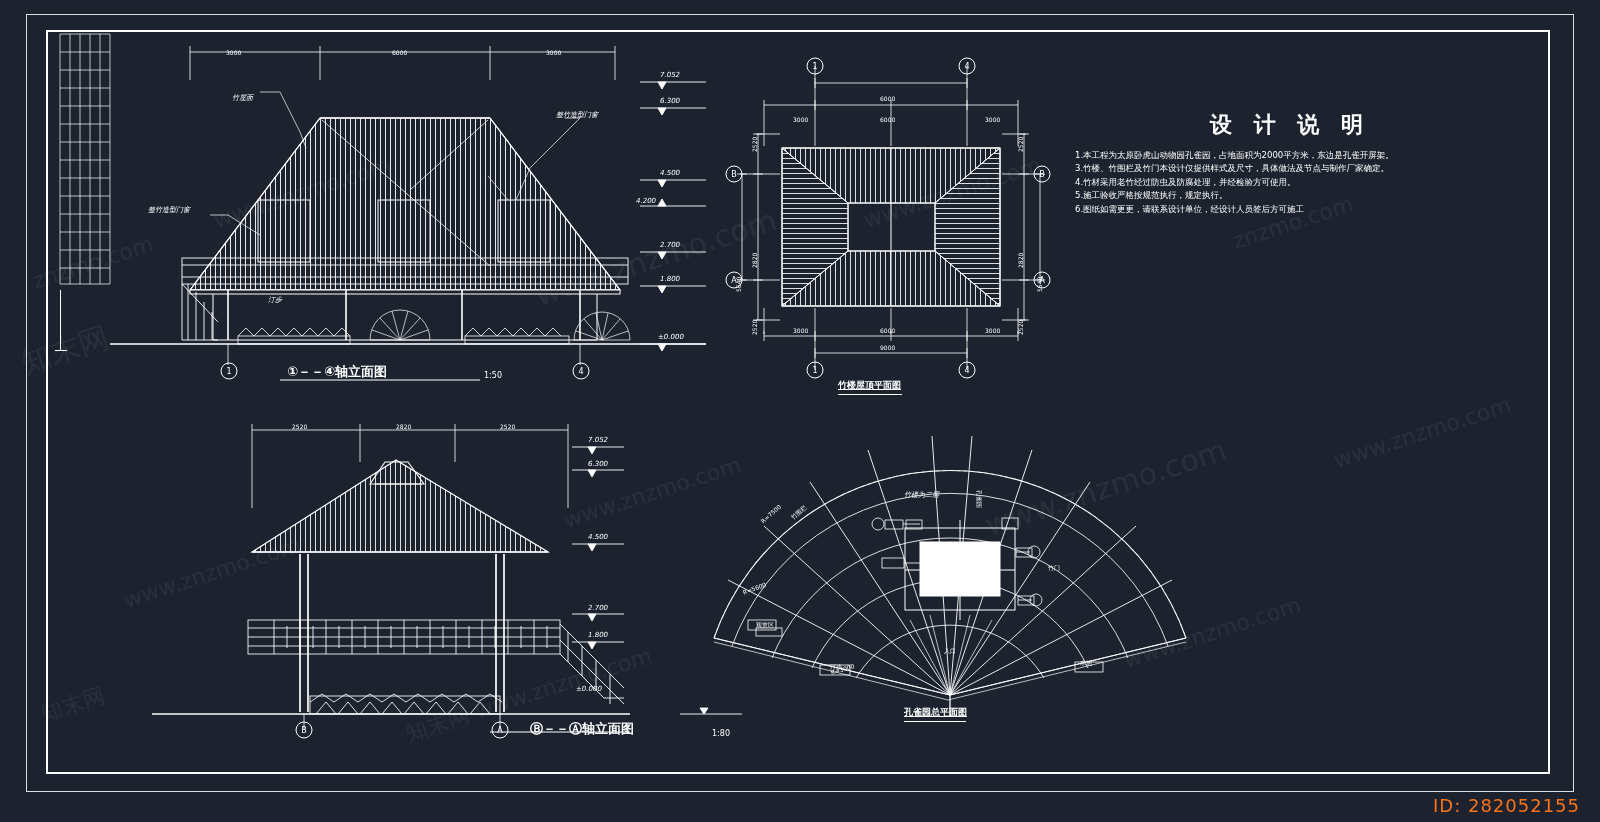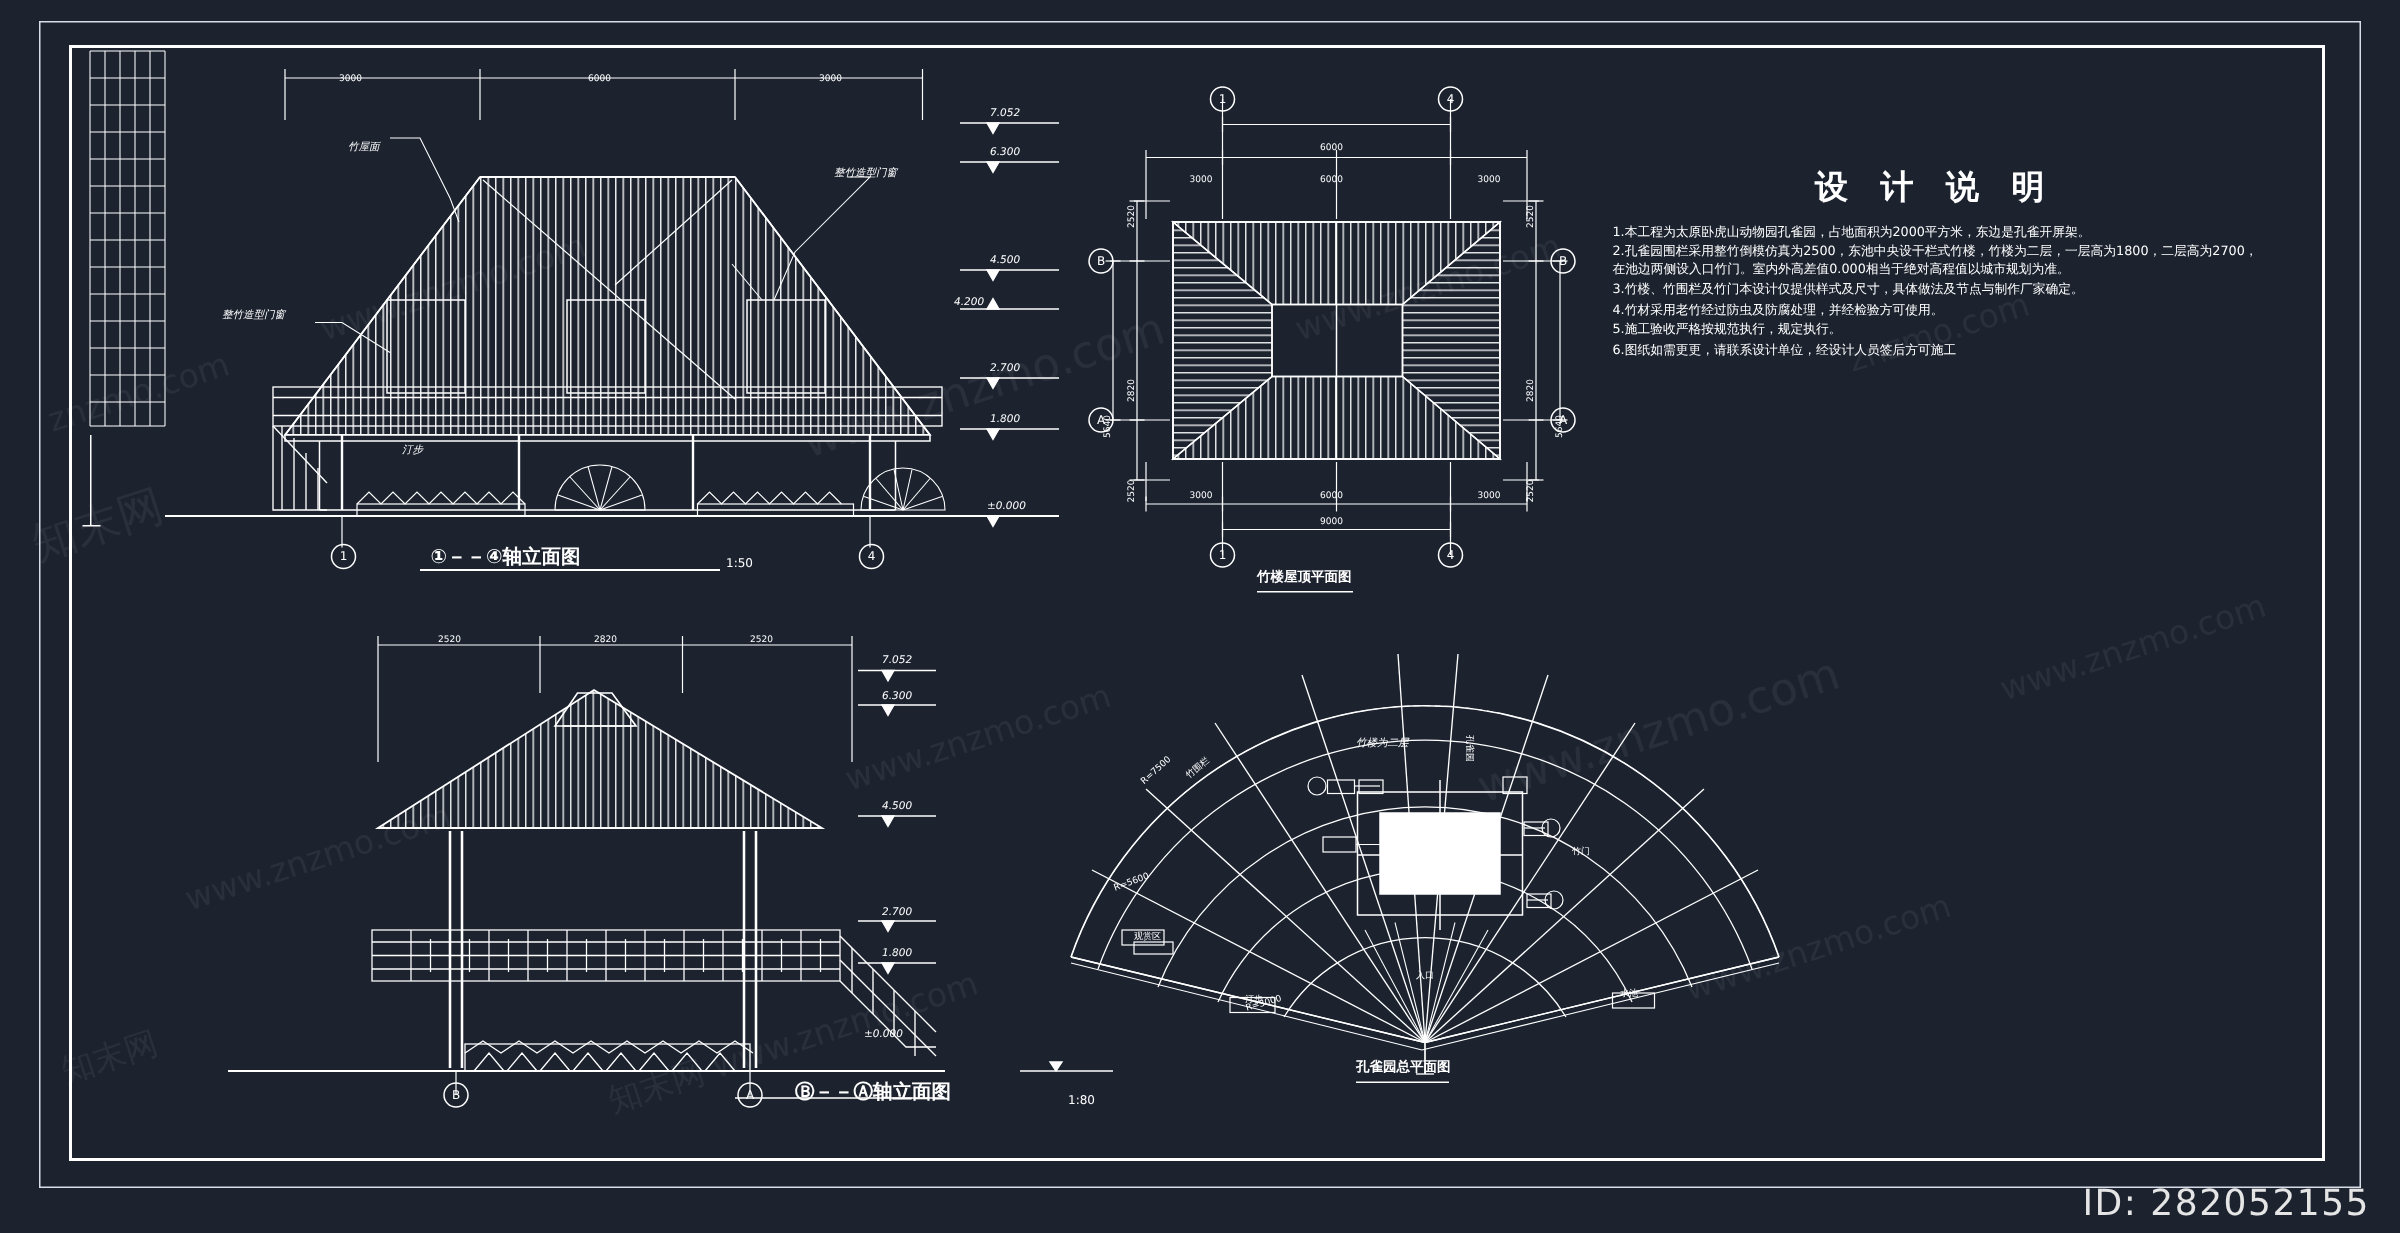--- a/index.html
+++ b/index.html
@@ -11,34 +11,34 @@
   #sheet{position:absolute;inset:0;background:#1c232f;}
   
   .abs{position:absolute;}
   .ln{position:absolute;background:#ffffff;}
   .hline{height:1px;}
   .vline{width:1px;}
   .txt{position:absolute;white-space:nowrap;color:#fff;line-height:1;}
   .t6{font-size:6px;}
   .t7{font-size:7px;font-style:italic;}
   .t8{font-size:8px;}
-  .t9{font-size:9px;}
+  .t9{font-size:9px;text-decoration:underline;}
   .t13{font-size:13px;}
   .t22{font-size:22px;letter-spacing:7px;font-weight:bold;}
   .bub{position:absolute;width:15px;height:15px;border:1px solid #fff;border-radius:50%;
        display:flex;align-items:center;justify-content:center;font-size:8px;transform:translate(-50%,-50%);}
   
   .frame-outer{position:absolute;border:1px solid #d8dee8;}
   .frame-inner{position:absolute;border:2px solid #ffffff;}
   
   .wm{position:absolute;color:#ffffff;opacity:.055;font-size:22px;white-space:nowrap;
       transform:rotate(-18deg);font-family:"DejaVu Sans",sans-serif;pointer-events:none;}
   .wmbig{position:absolute;right:18px;bottom:30px;font-size:58px;font-weight:bold;
          color:#ffffff;opacity:.80;letter-spacing:4px;}
-  .wmid{position:absolute;right:20px;bottom:6px;font-size:24px;color:#e5e5e5;letter-spacing:1px;}
+  .wmid{position:absolute;right:20px;bottom:6px;font-size:18px;color:#f97316;letter-spacing:1px;}
   .notes p{margin:0 0 2px 0;font-size:8.5px;line-height:1.35;}
   .fanwrap{position:absolute;}
   svg{display:block;overflow:visible;}
 </style>
 </head>
 <body>
 
 <div id="sheet">
 
   <div class="wm" style="left:30px;top:250px;">znzmo.com</div>
@@ -624,21 +624,20 @@
   <div class="txt t6" style="left:830px;top:670px;transform:rotate(-16deg);transform-origin:0 0;">R=3000</div>
   <div class="txt t6" style="left:944px;top:648px;">入口</div>
 
   <div class="txt t9" style="left:904px;top:708px;font-weight:bold;">孔雀园总平面图</div>
   <div class="ln hline" style="left:904px;top:721px;width:62px;height:1px;"></div>
 
   <div class="abs" style="left:1075px;top:110px;width:430px;">
     <div class="t22" style="text-align:center;margin-bottom:10px;">设 计 说 明</div>
     <div class="notes">
       <p>1.本工程为太原卧虎山动物园孔雀园，占地面积为2000平方米，东边是孔雀开屏架。</p>
-      <p>2.孔雀园围栏采用整竹倒模仿真为2500，东池中央设干栏式竹楼，竹楼为二层，一层高为1800，二层高为2700，在池边两侧设入口竹门。室内外高差值0.000相当于绝对高程值以城市规划为准。</p>
       <p>3.竹楼、竹围栏及竹门本设计仅提供样式及尺寸，具体做法及节点与制作厂家确定。</p>
       <p>4.竹材采用老竹经过防虫及防腐处理，并经检验方可使用。</p>
       <p>5.施工验收严格按规范执行，规定执行。</p>
       <p>6.图纸如需更更，请联系设计单位，经设计人员签后方可施工</p>
     </div>
   </div>
 
   <div class="wmid">ID: 282052155</div>
 
 </div>

